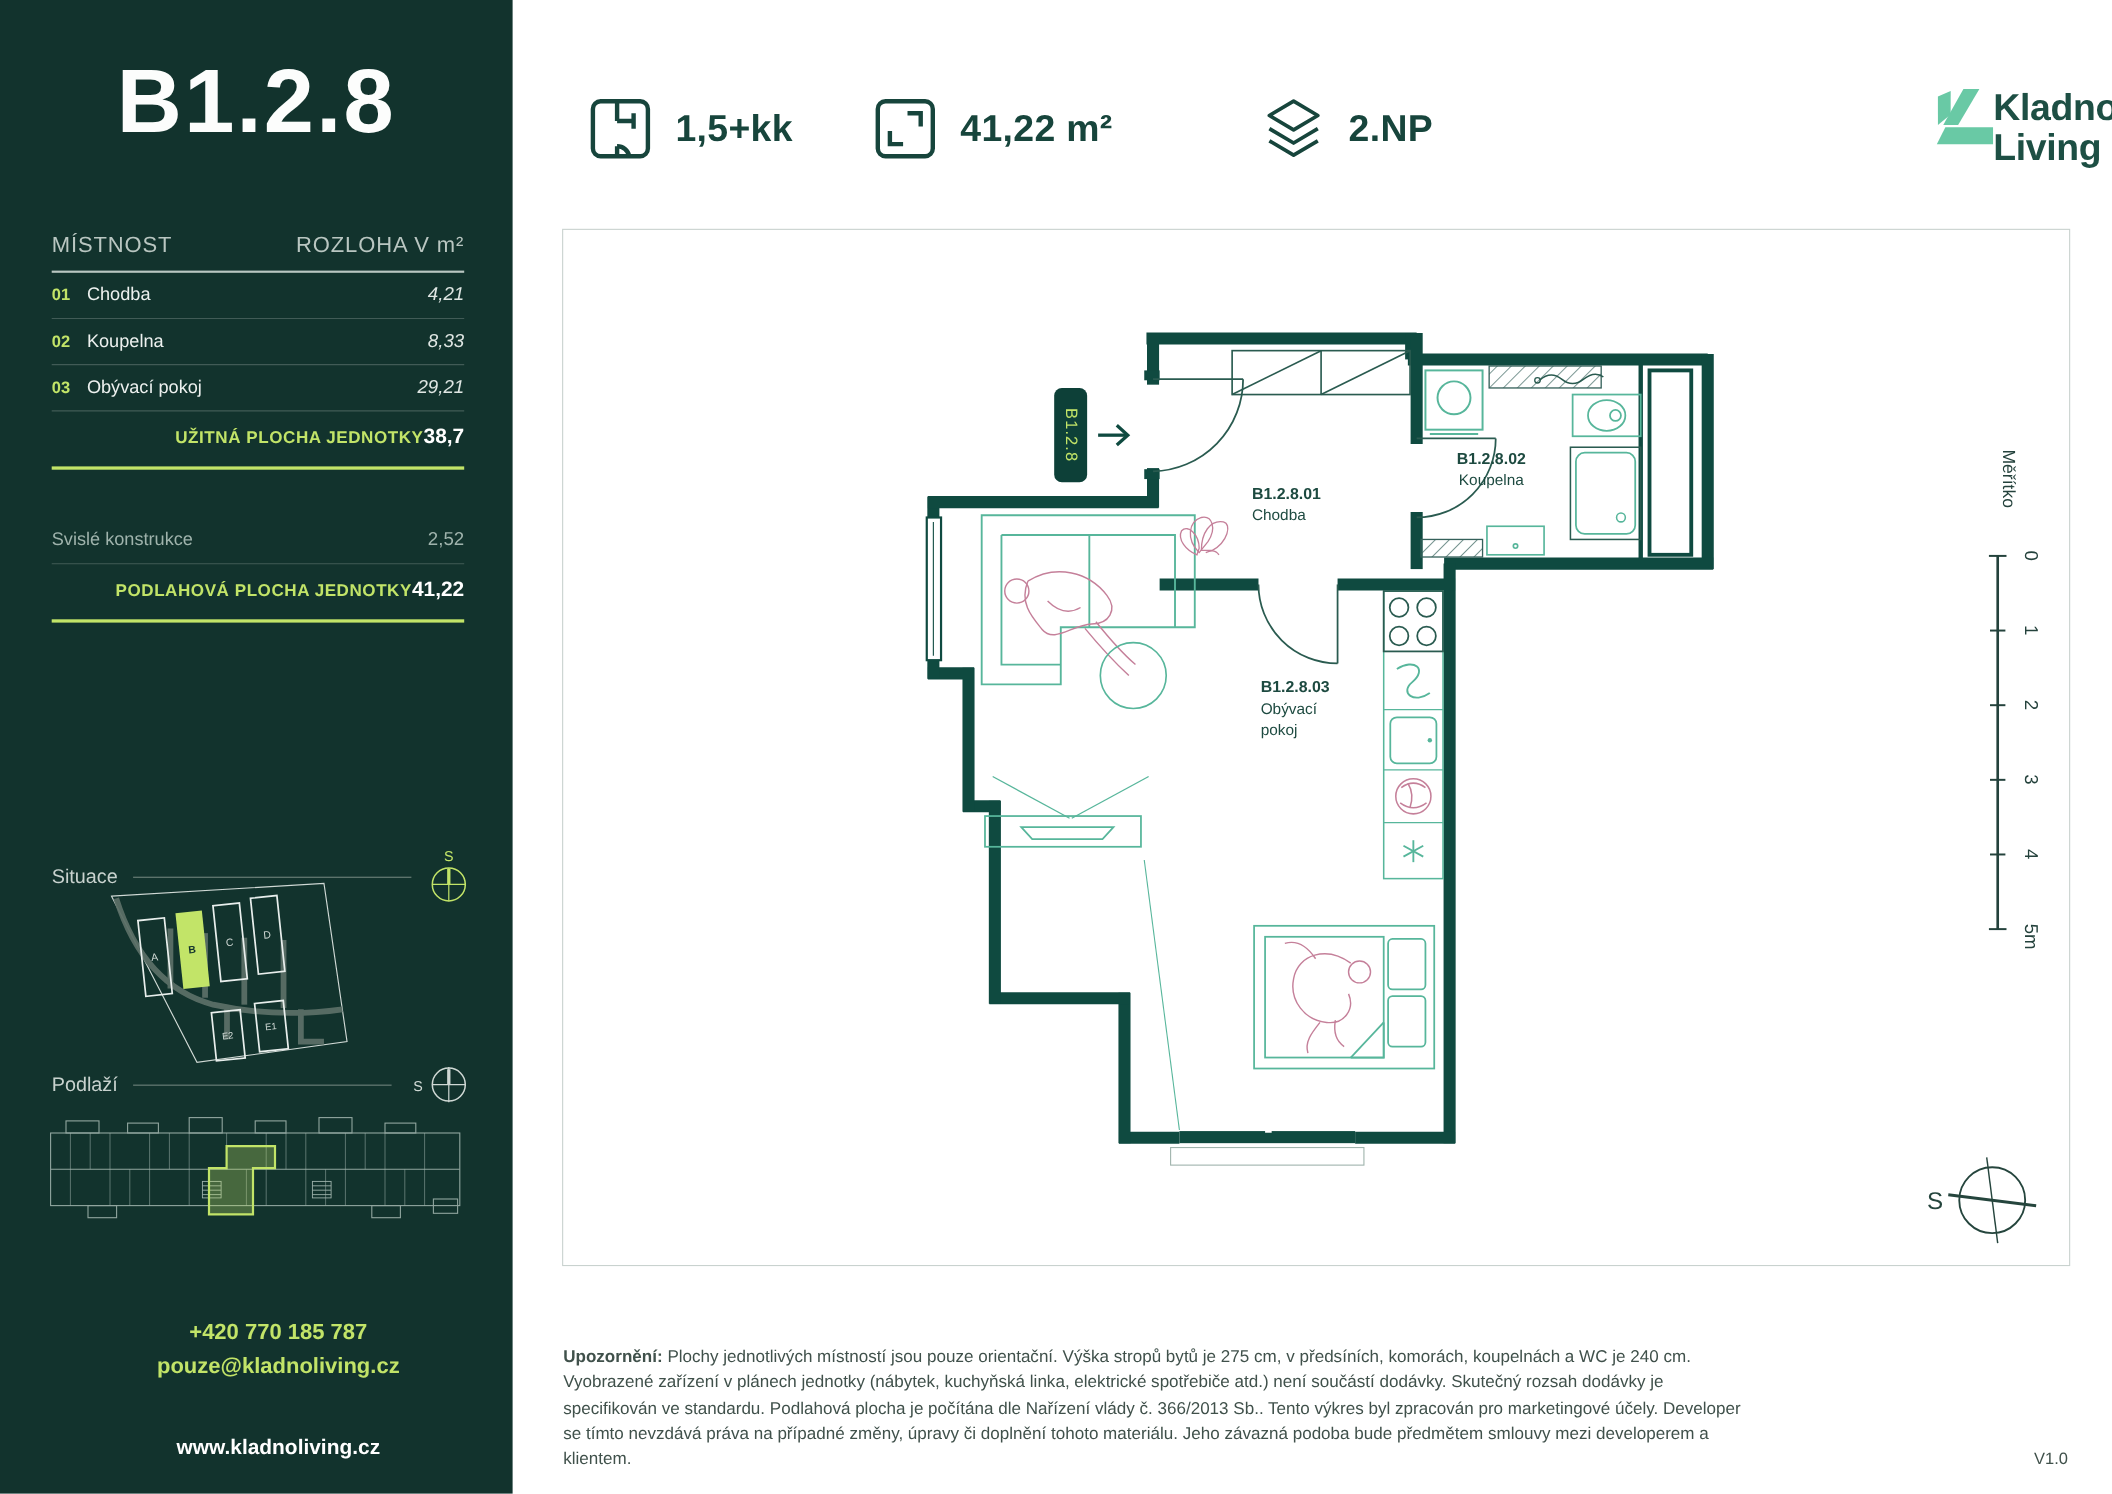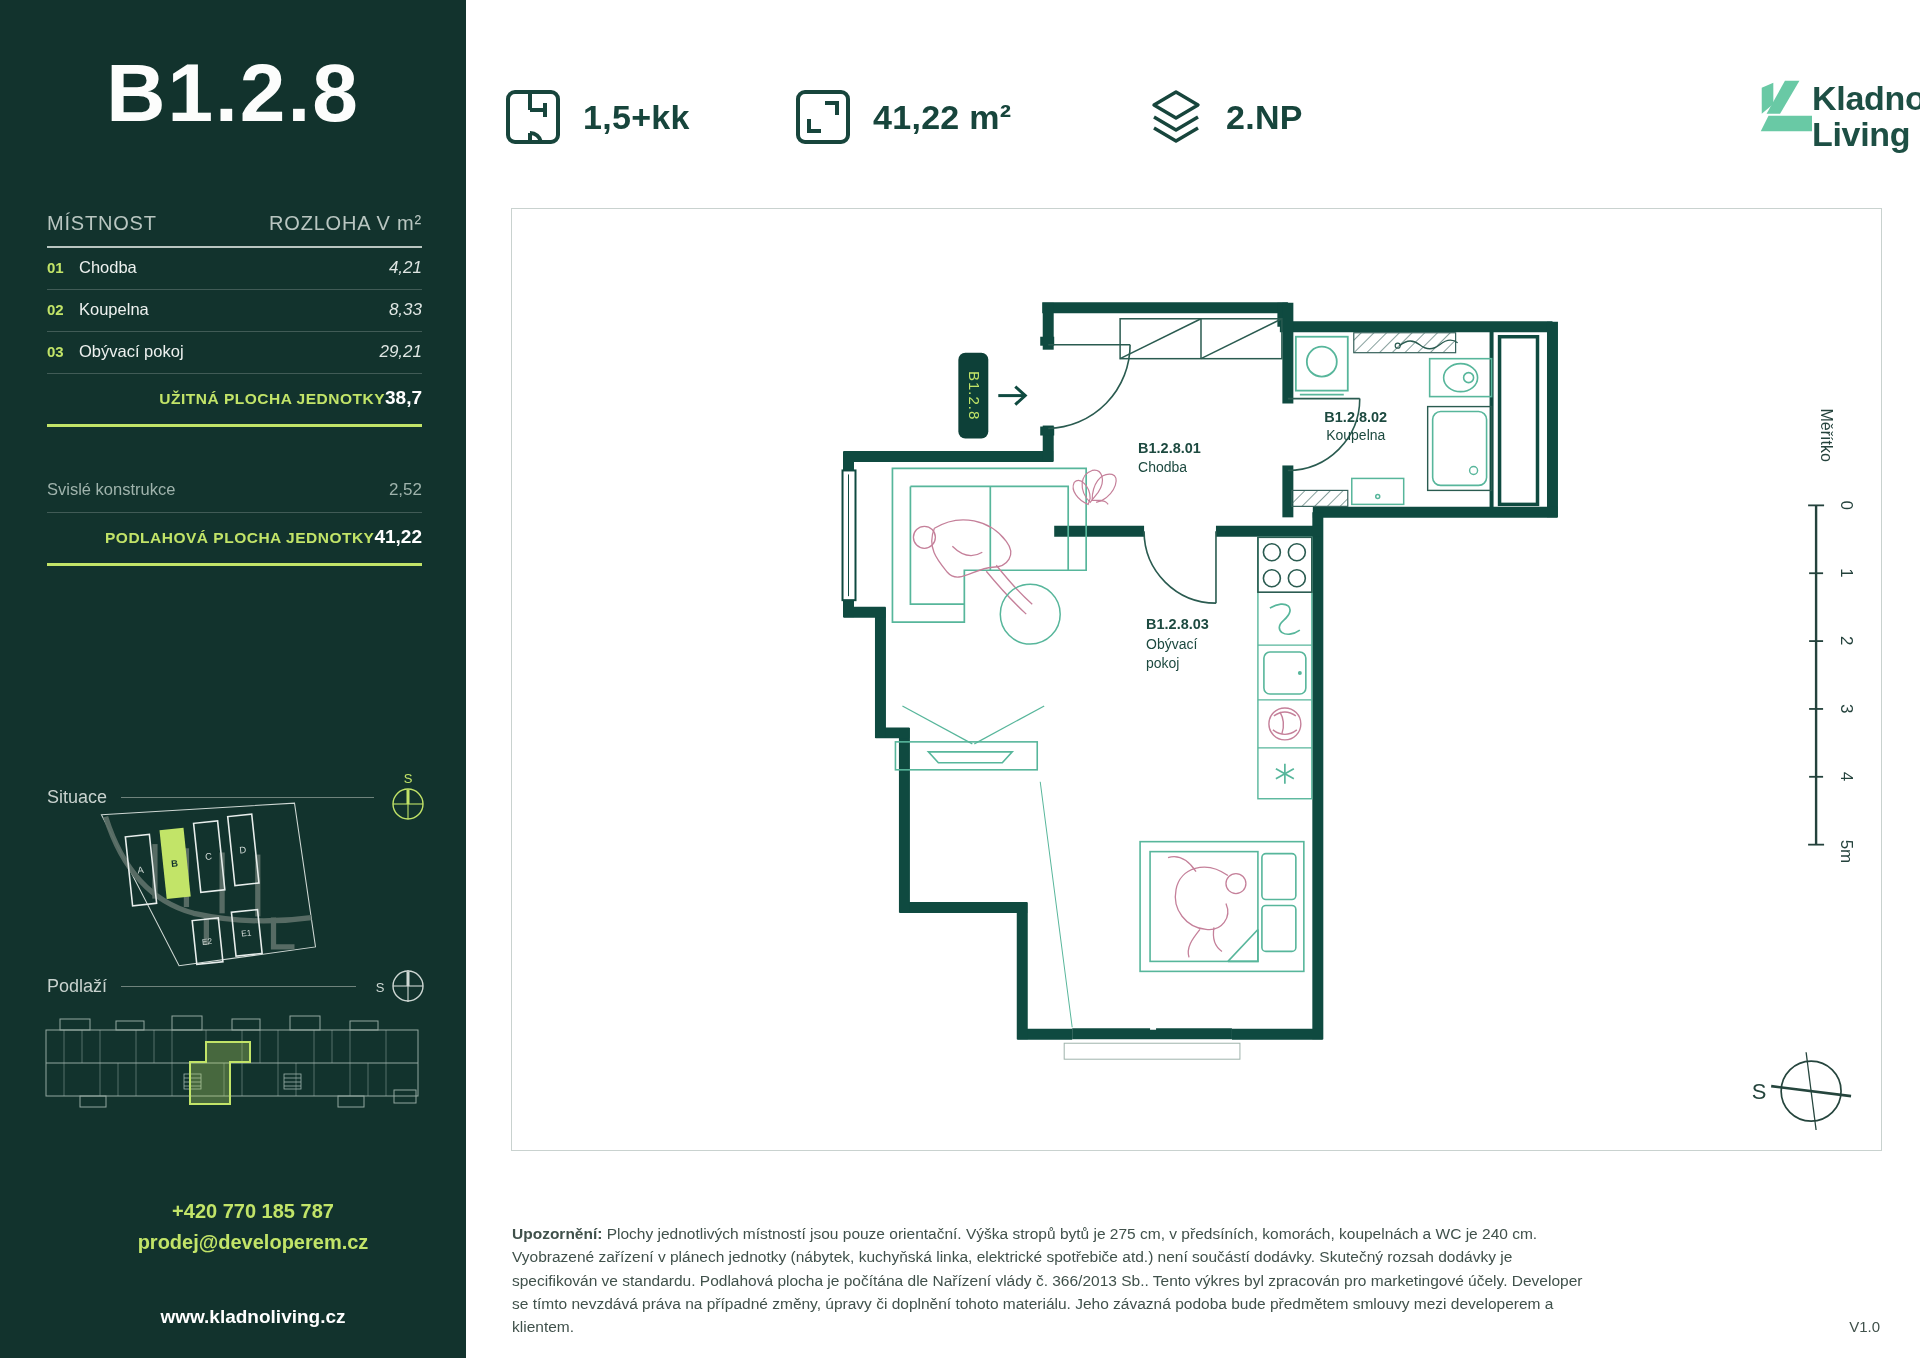--- a/index.html
+++ b/index.html
@@ -32,21 +32,21 @@
   .situace{position:absolute;left:47px;right:38px;top:770px;}
   .podlazi{position:absolute;left:47px;right:38px;top:966px;}
   .sitemap{position:absolute;left:85px;top:800px;}
   .floorstrip{position:absolute;left:38px;top:1000px;}
   .contact{position:absolute;left:0;top:1196px;width:100%;text-align:center;padding-left:20px;}
   .contact .phone,.contact .email{color:#C2E468;font-weight:700;font-size:20px;line-height:1.55;}
   .contact .web{color:#FFFFFF;font-weight:700;font-size:19px;margin-top:48px;}
   
   .stat{position:absolute;display:flex;align-items:center;gap:22px;height:58px;top:88px;color:#17453C;}
   .stat .txt{font-size:34px;font-weight:600;letter-spacing:.3px;}
-  .stat1{left:505px;} .stat2{left:795px;} .stat3{left:1148px;}
+  .stat1{left:536px;} .stat2{left:795px;} .stat3{left:1148px;}
   .logo{position:absolute;left:1754px;top:80px;display:flex;gap:0;align-items:flex-start;justify-content:space-between;}
   .logo .lg-txt{font-size:34px;font-weight:700;color:#1D4F44;line-height:1.06;letter-spacing:-.3px;}
   
   .plan-box{position:absolute;left:511px;top:208px;width:1371px;height:943px;border:1px solid #C9D2CF;box-sizing:border-box;background:#fff;}
   .plan-box svg{display:block;}
   
   .footer{position:absolute;left:512px;top:1222px;width:1078px;font-size:15.5px;line-height:1.5;color:#40514B;}
   .footer b{font-weight:700;}
   .version{position:absolute;left:1790px;top:1318px;width:90px;text-align:right;font-size:15px;color:#40514B;}
   text{font-family:"Liberation Sans", sans-serif;}
@@ -187,21 +187,21 @@
       <rect x="246" y="74" width="17" height="15"></rect>
         <line x1="246" y1="78" x2="263" y2="78"></line>
         <line x1="246" y1="82" x2="263" y2="82"></line>
         <line x1="246" y1="86" x2="263" y2="86"></line>
     </g>
     <path d="M168,42 H212 V62 H192 V104 H152 V62 H168 Z" fill="rgba(194,228,104,0.30)" stroke="#C2E468" stroke-width="2"></path>
   </svg>
 
   <div class="contact">
     <div class="phone">+420 770 185 787</div>
-    <div class="email">prodej@developerem.cz</div>
+    <div class="email">pouze@kladnoliving.cz</div>
     <div class="web">www.kladnoliving.cz</div>
   </div>
 </aside>
 
 <div class="stat stat1">
   <svg width="56" height="56" viewBox="0 0 56 56">
     <rect x="3" y="3" width="50" height="50" rx="7" fill="none" stroke="#17453C" stroke-width="4"></rect>
     <g stroke="#17453C" stroke-width="4" fill="none">
       <line x1="25" y1="3" x2="25" y2="21"></line>
         <line x1="25" y1="21" x2="40" y2="21"></line>

